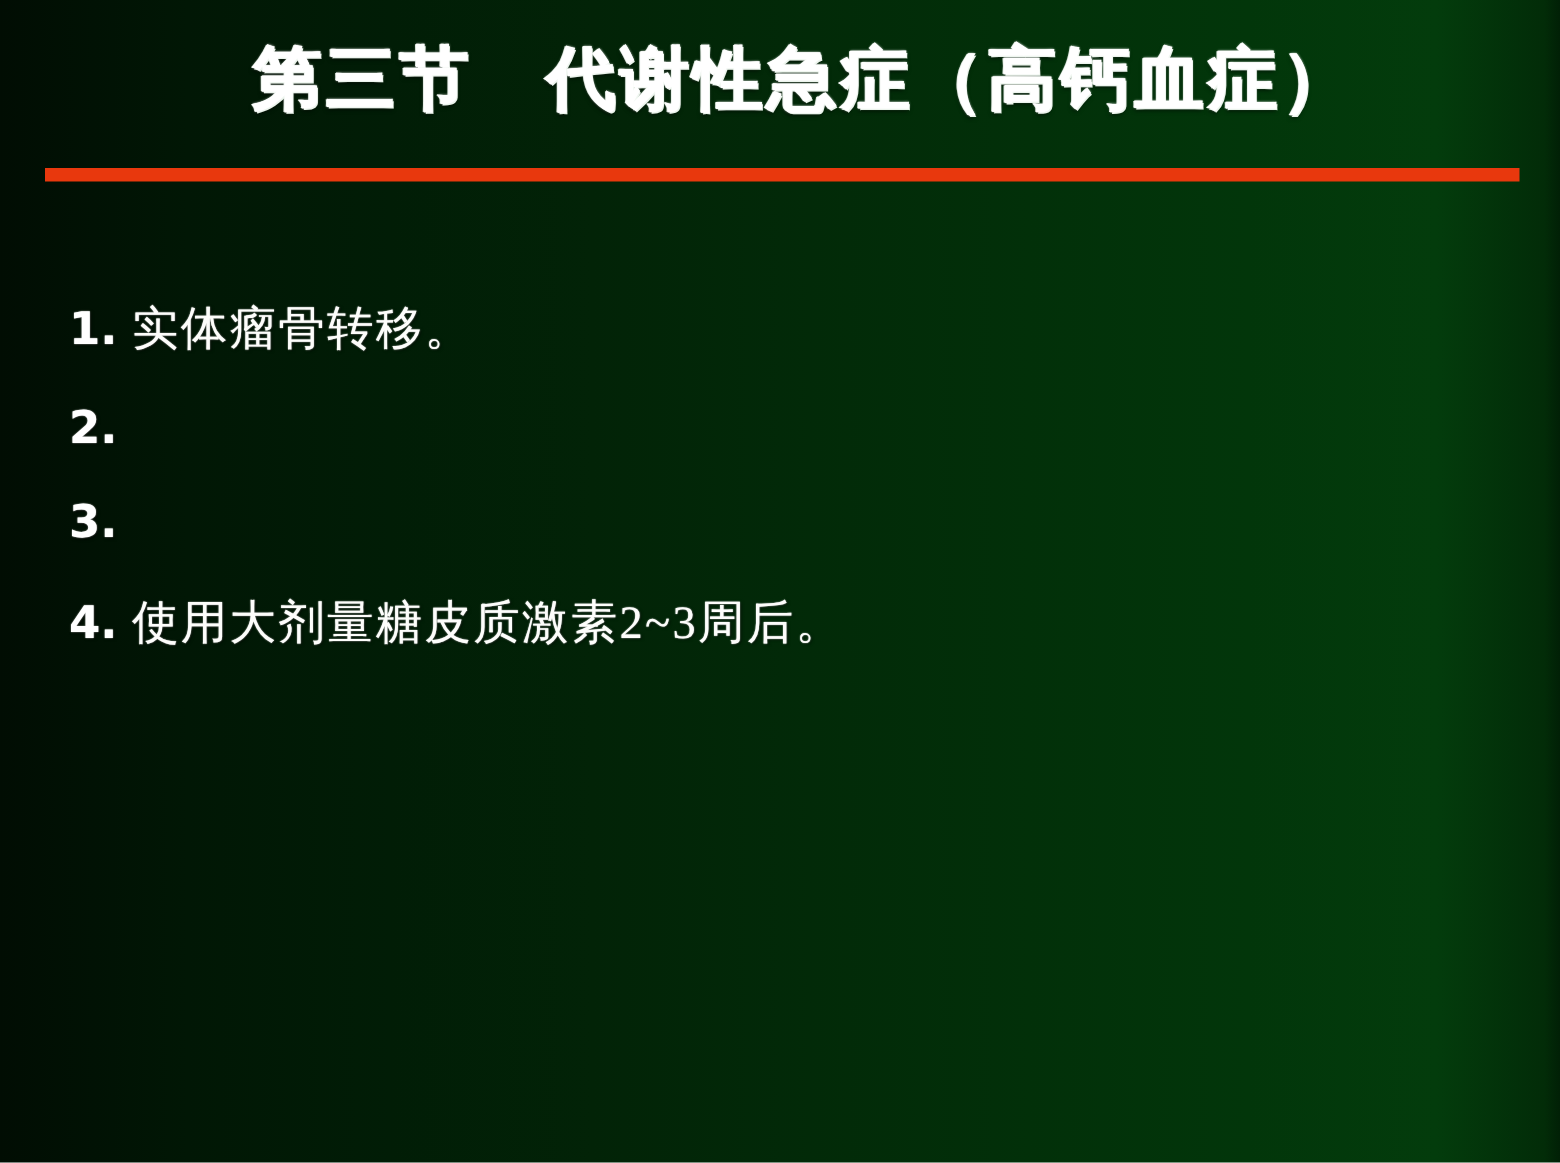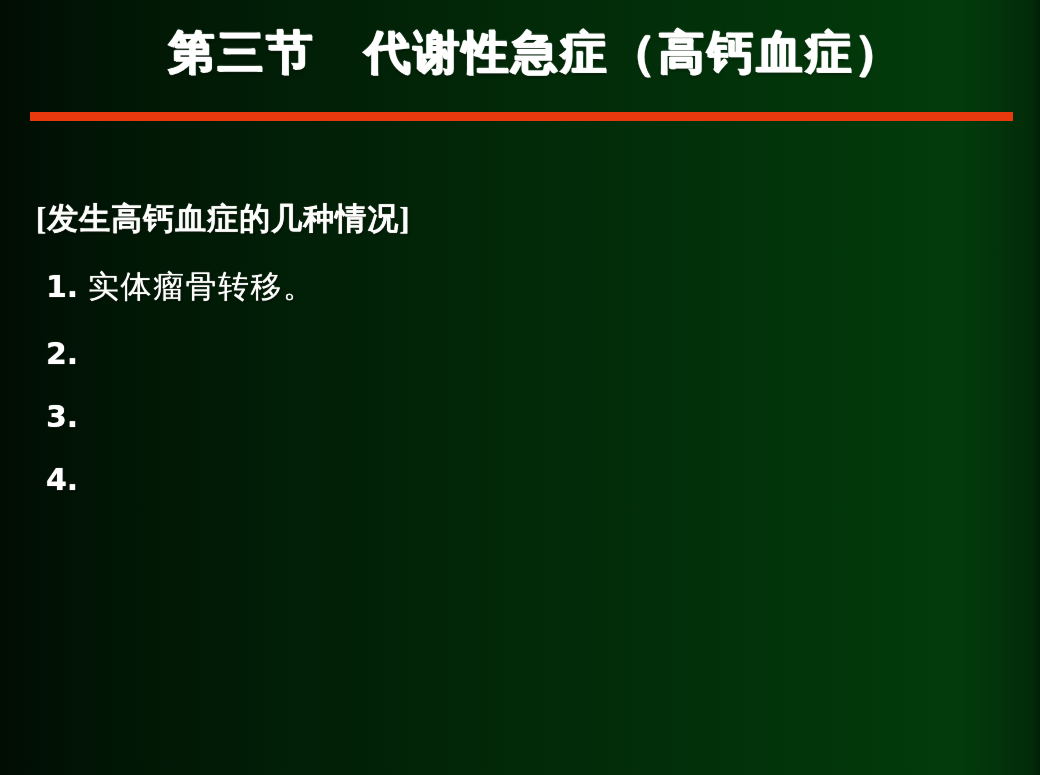--- a/index.html
+++ b/index.html
@@ -130,37 +130,37 @@
 <div id="slide">
 
   <div id="title-block">
     <div id="slide-title">第三节　代谢性急症（高钙血症）</div>
   </div>
 
   <div id="divider-rule"></div>
 
   <div id="body-block">
 
-    <div id="bracket-heading">[发生高钙血症的几种情况]</div>
 
     <ol id="point-list">
 
       <li>
         <span class="pt-num">1.</span>
         <span class="pt-text">实体瘤骨转移。</span>
       </li>
 
       <li>
         <span class="pt-num">2.</span>
       </li>
 
       <li>
         <span class="pt-num">3.</span>
       </li>
 
       <li>
         <span class="pt-num">4.</span>
+        <span class="pt-text">使用大剂量糖皮质激素2~3周后。</span>
       </li>
 
     </ol>
   </div>
 
 </div>
 
 </body></html>

